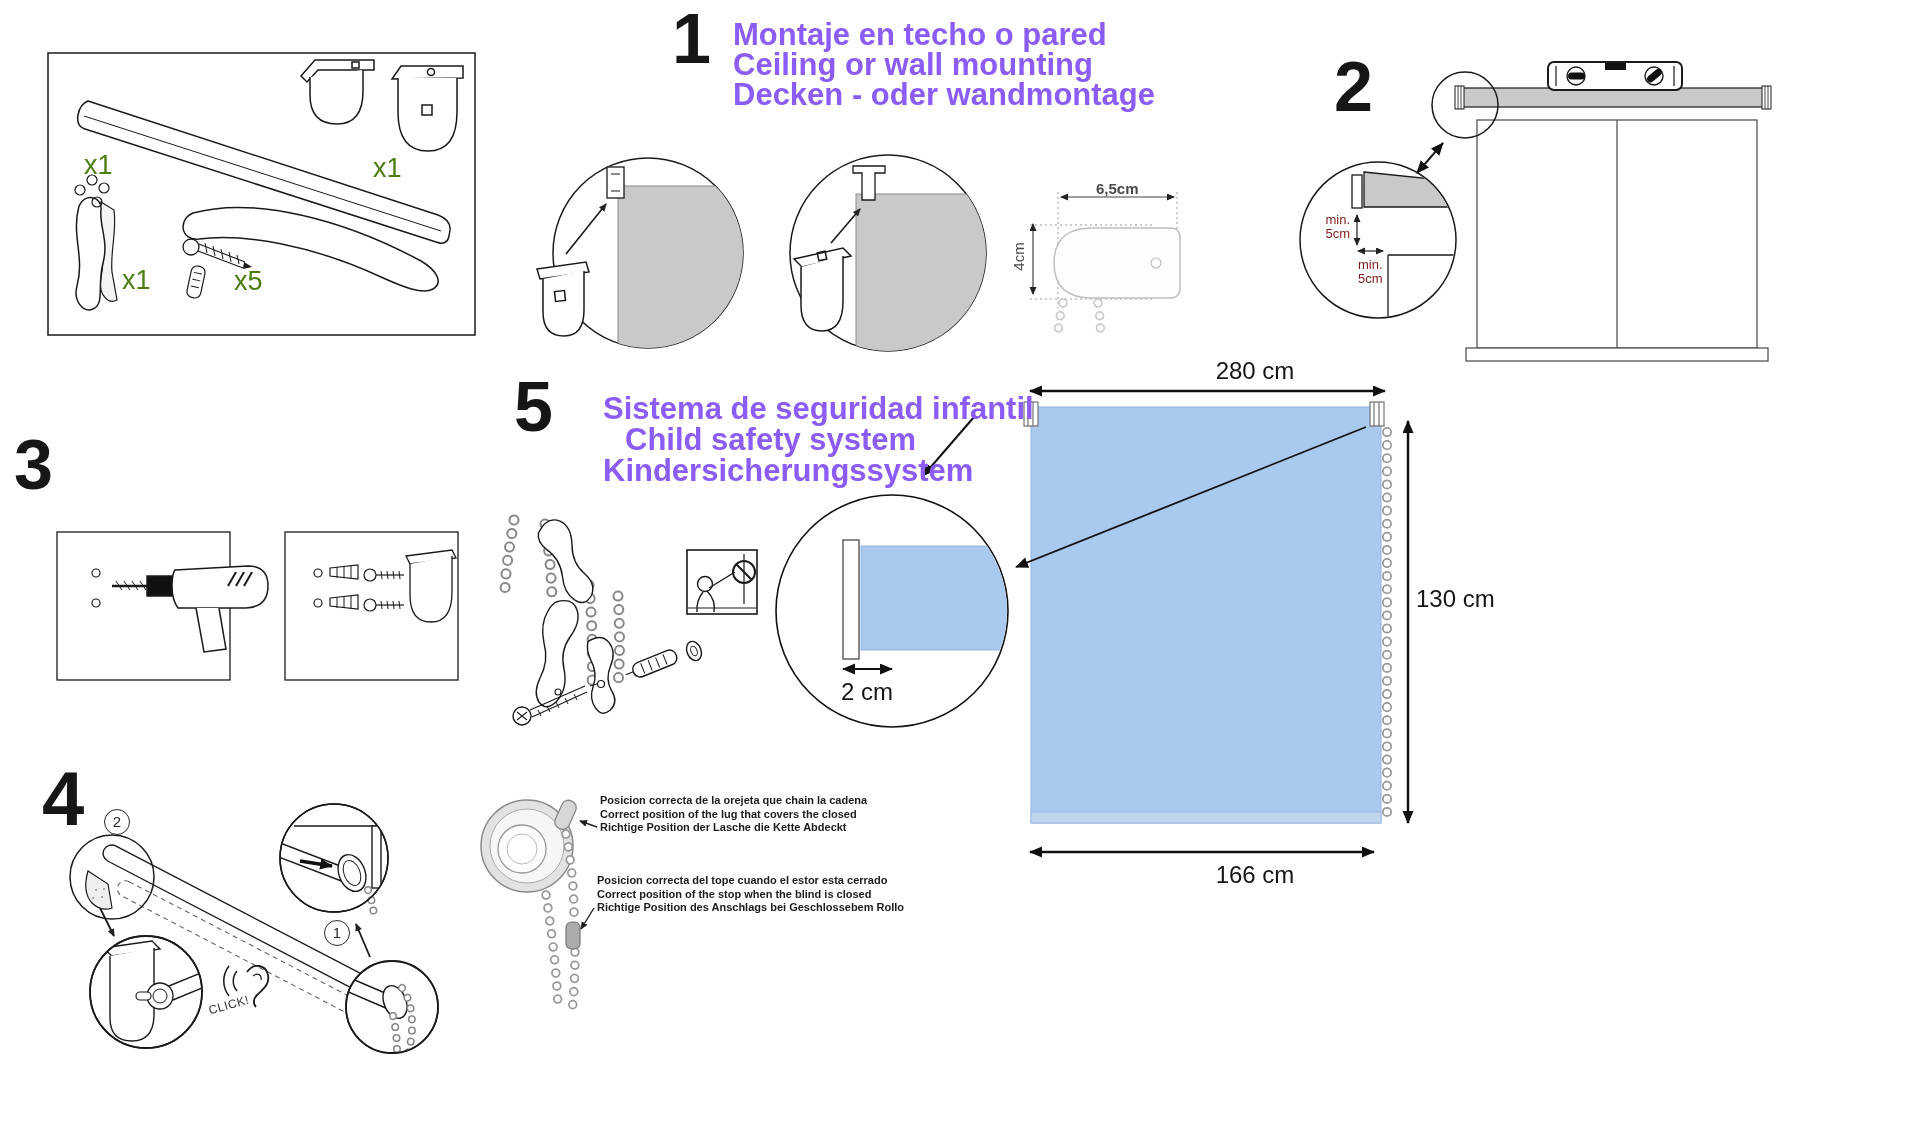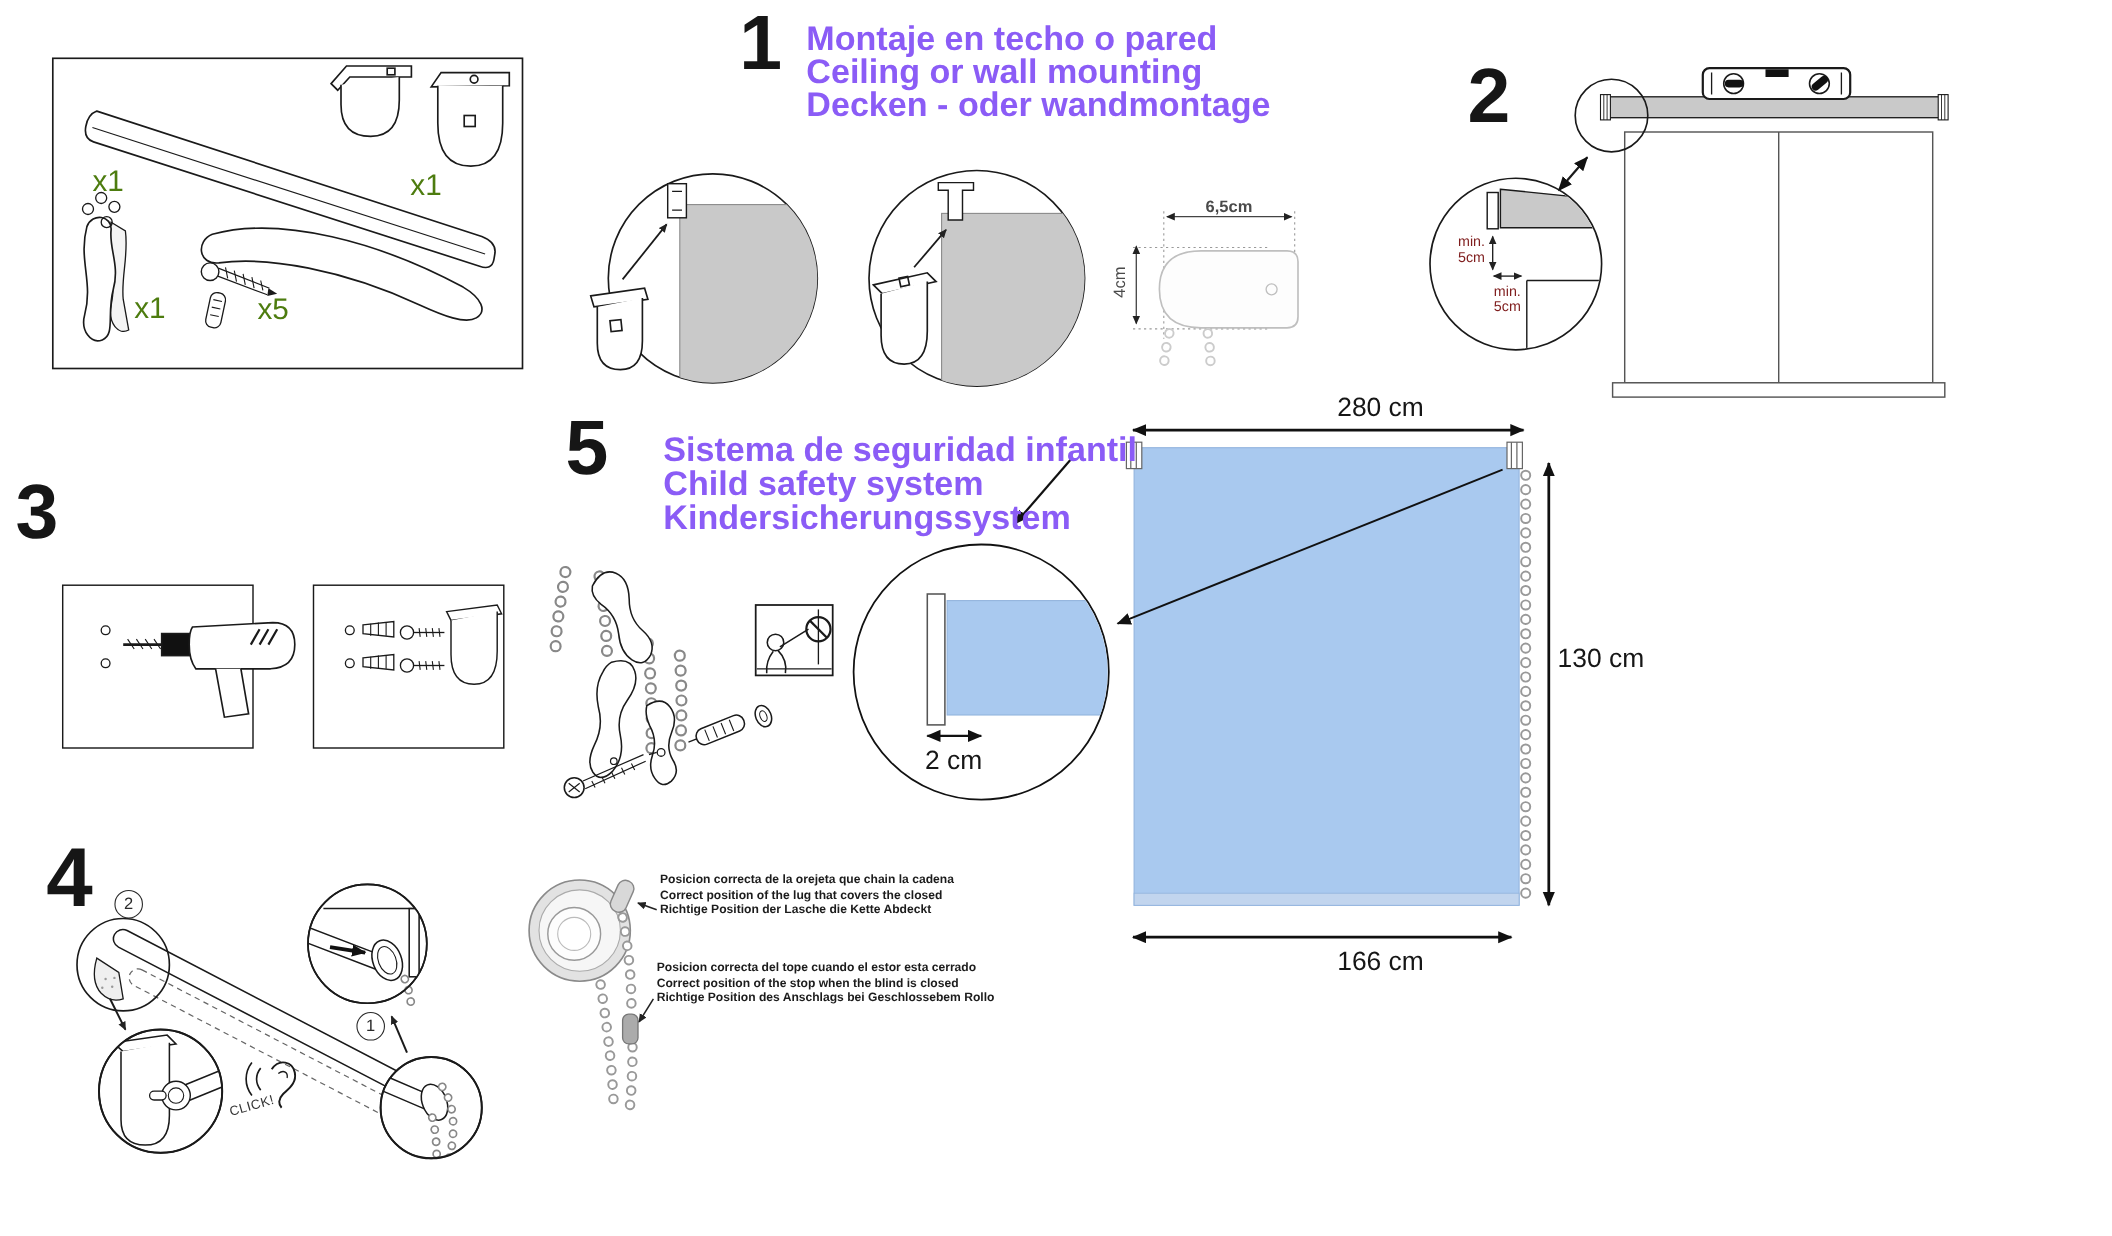--- a/index.html
+++ b/index.html
@@ -398,21 +398,21 @@
 <div class="abs dim-sm" style="left:1358px; top:258px;">
   <div>min.</div>
   <div>5cm</div>
 </div>
 
 <div class="abs stepnum" style="left:14px; top:430px;">3</div>
 
 <div class="abs stepnum" style="left:514px; top:372px;">5</div>
 <div class="abs title" style="left:603px; top:393px; line-height:31px;">
   <div style="height:31px;">Sistema de seguridad infantil</div>
-  <div style="height:31px;">Child safety system</div>
+  <div style="height:31px;margin-left:22px;">Child safety system</div>
   <div style="height:31px;">Kindersicherungssystem</div>
 </div>
 
 <div class="abs stepnum" style="left:42px; top:761px; font-size:76px;">4</div>
 <div class="abs marker-circle" style="left:104px; top:809px;">2</div>
 <div class="abs marker-circle" style="left:324px; top:920px;">1</div>
 <div class="abs click" style="left:208px; top:998px;">CLICK!</div>
 
 <div class="abs note" style="left:600px; top:794px;">
   <div>Posicion correcta de la orejeta que chain la cadena</div>

